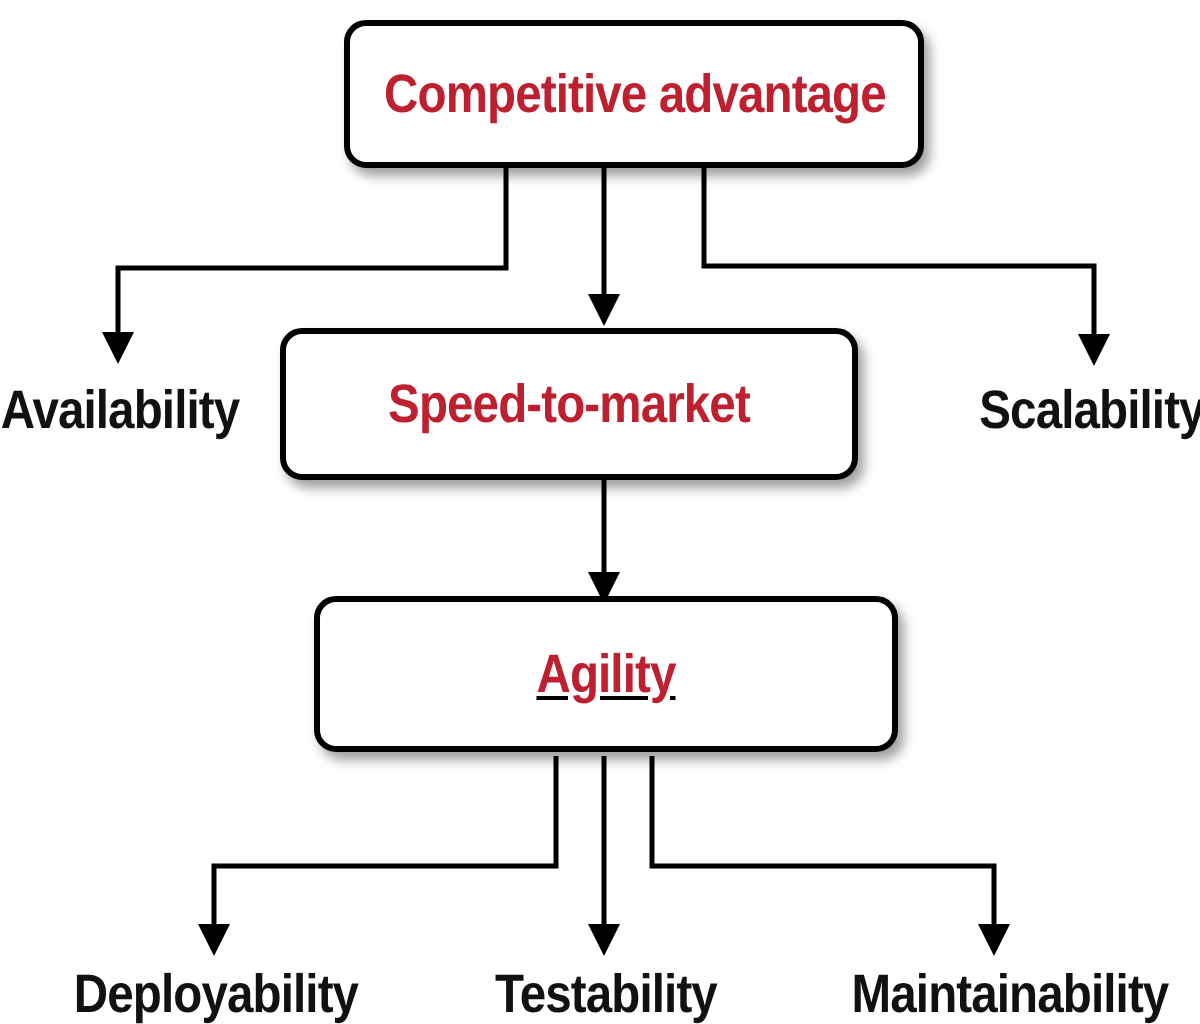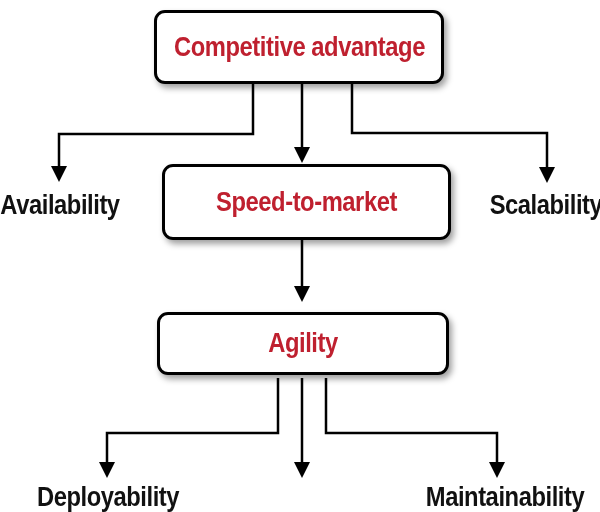--- a/index.html
+++ b/index.html
@@ -38,23 +38,23 @@
     width: 100%;
     text-align: center;
     color: var(--node-text, #bf202f);
     font-size: 27px;
     font-weight: 700;
     letter-spacing: -0.5px;
     transform: scaleX(0.88);
     transform-origin: center;
     white-space: nowrap;
   }
-  #node-competitive { left: 154px; top: 10px;  width: 290px; height: 74px; }
-  #node-speed       { left: 162px; top: 164px; width: 289px; height: 76px; }
-  #node-agility     { left: 157px; top: 312px; width: 292px; height: 63px; }
+  #node-competitive { left: 172px; top: 10px;  width: 290px; height: 74px; }
+  #node-speed       { left: 140px; top: 164px; width: 289px; height: 76px; }
+  #node-agility     { left: 157px; top: 298px; width: 292px; height: 78px; text-decoration: underline; }
 
   .leaf-label {
     position: absolute;
     width: 240px;
     margin-left: -120px;
     text-align: center;
     line-height: 30px;
     z-index: 2;
   }
   .leaf-label .leaf-text {
@@ -131,18 +131,21 @@
   </div>
 
   <div class="leaf-label" id="leaf-scalability">
     <span class="leaf-text">Scalability</span>
   </div>
 
   <div class="leaf-label" id="leaf-deployability">
     <span class="leaf-text">Deployability</span>
   </div>
 
+  <div class="leaf-label" id="leaf-testability">
+    <span class="leaf-text">Testability</span>
+  </div>
 
   <div class="leaf-label" id="leaf-maintainability">
     <span class="leaf-text">Maintainability</span>
   </div>
 
 </div>
 
 </body></html>

